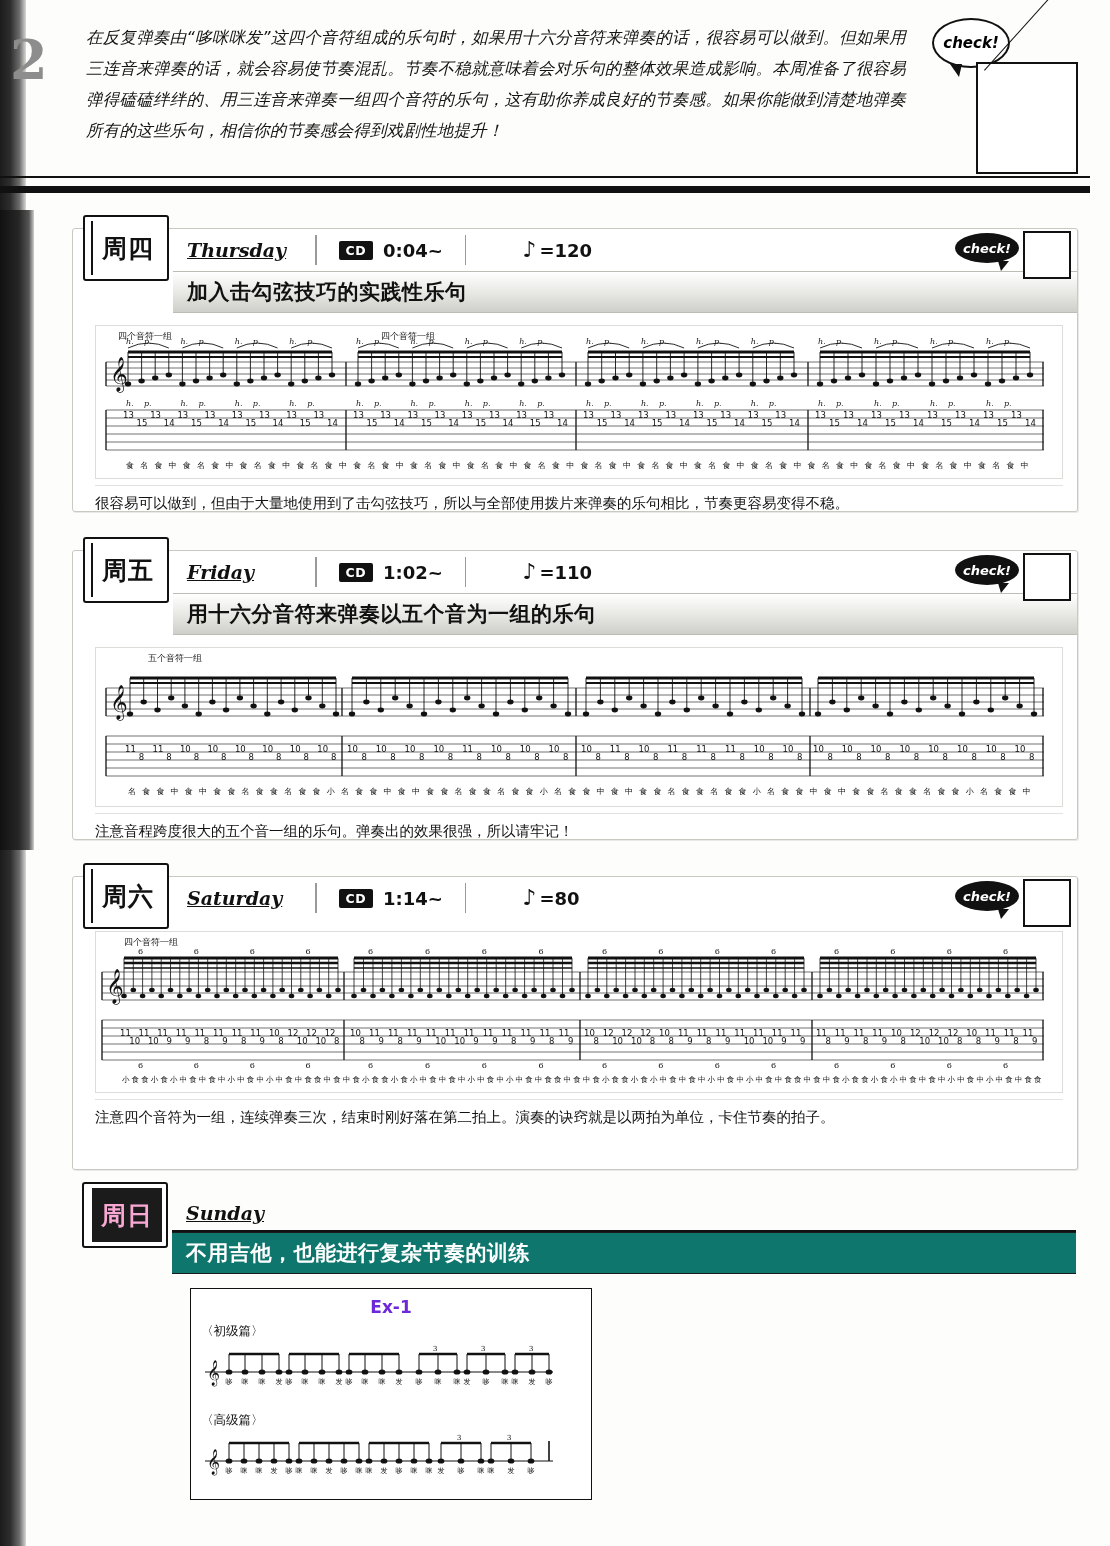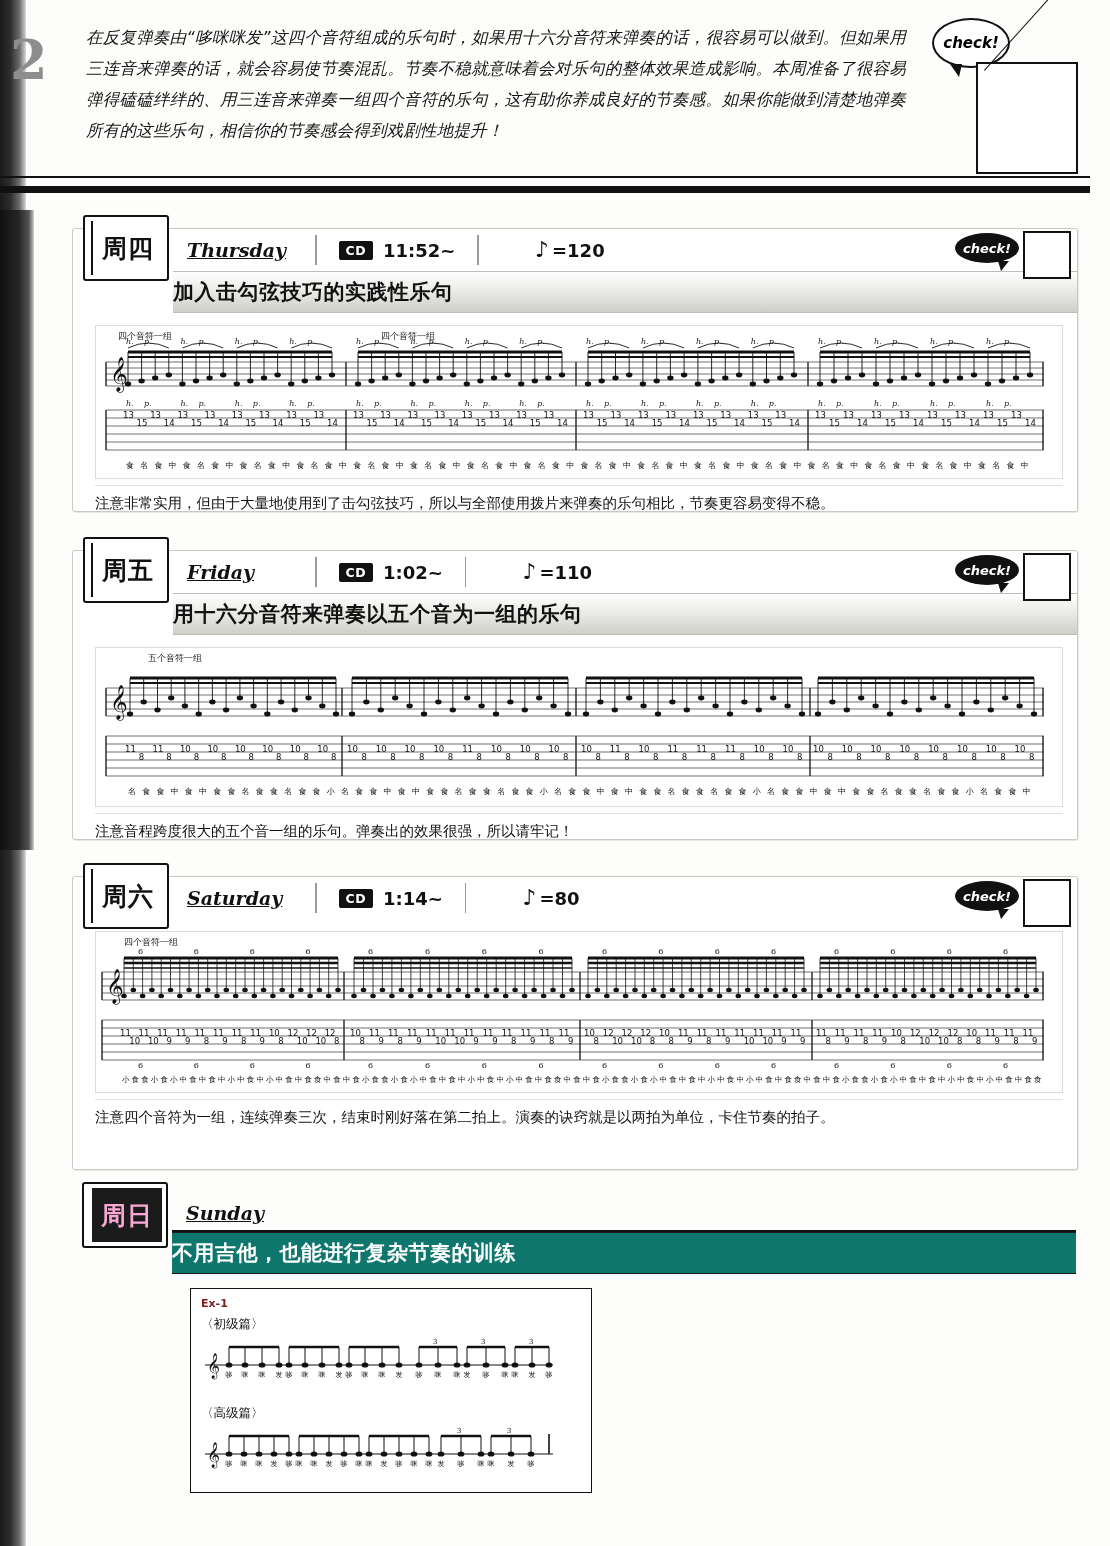--- a/index.html
+++ b/index.html
@@ -217,20 +217,21 @@
     background: #fff;
   }
   .title-bar {
     margin-left: 100px;
     height: 40px;
     background: linear-gradient(180deg,#ffffff 0%, #e6e6e2 55%, #cfcfca 100%);
     border-top: 1.5px solid #bdbdb8;
     border-bottom: 1.5px solid #bdbdb8;
     display: flex;
     align-items: center;
+    padding-left: 14px;
     font-size: 21px;
     font-weight: bold;
     color: #111;
     letter-spacing: 0.5px;
   }
   .title-bar.dark {
     background: #0f766e;
     color: #fff;
     border-color: #1c1c1c;
   }
@@ -274,24 +275,25 @@
   }
   .ex-box {
     margin-left: 14px;
     width: 380px;
     border: 1.5px solid #111;
     background: #fff;
     padding: 8px 10px;
     position: relative;
   }
   .ex-title {
-    font-size: 11px;
+    font-size: 17px;
     font-weight: bold;
-    color: #7f1d1d;
+    color: #6d28d9;
     margin-bottom: 6px;
+    text-align: center;
   }
   .ex-sub {
     font-size: 12.5px;
     color: #111;
     margin: 6px 0 2px 0;
   }
 </style>
 </head>
 <body>
 
@@ -310,21 +312,21 @@
   <div class="hr-thick"></div>
 
   <div class="section" style="top:228px; height:282px;">
     <div class="daytab">
       <div class="inner">周四</div>
     </div>
     <div class="hdr-row">
       <div class="eng-day">Thursday</div>
       <div class="vline"></div>
       <div class="cd-badge">CD</div>
-      <div class="cd-time">11:52~</div>
+      <div class="cd-time">0:04~</div>
       <div class="vline" style="margin-left:22px;"></div>
       <div class="tempo">
         <span class="note-glyph">♪</span>
         <span>=120</span>
       </div>
       <div class="sec-check">check!</div>
       <div class="sec-checkbox"></div>
     </div>
     <div class="title-bar">加入击勾弦技巧的实践性乐句</div>
 
@@ -712,21 +714,21 @@
             <text x="852.0" y="18">p.</text>
             <text x="834.0" y="80">h.</text>
             <text x="852.0" y="80">p.</text>
             <text x="890.0" y="18">h.</text>
             <text x="908.0" y="18">p.</text>
             <text x="890.0" y="80">h.</text>
             <text x="908.0" y="80">p.</text>
           </g>
       </svg>
     </div>
-    <div class="comment">注意非常实用，但由于大量地使用到了击勾弦技巧，所以与全部使用拨片来弹奏的乐句相比，节奏更容易变得不稳。</div>
+    <div class="comment">很容易可以做到，但由于大量地使用到了击勾弦技巧，所以与全部使用拨片来弹奏的乐句相比，节奏更容易变得不稳。</div>
   </div>
 
   <div class="section" style="top:550px; height:288px;">
     <div class="daytab">
       <div class="inner">周五</div>
     </div>
     <div class="hdr-row">
       <div class="eng-day">Friday</div>
       <div class="vline"></div>
       <div class="cd-badge">CD</div>

